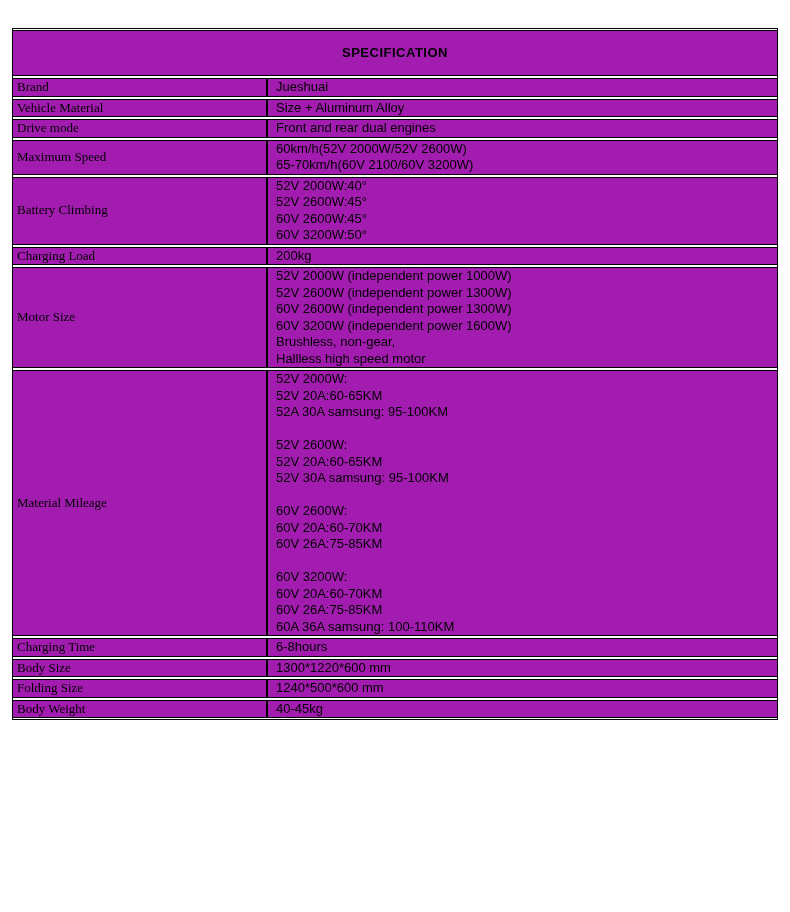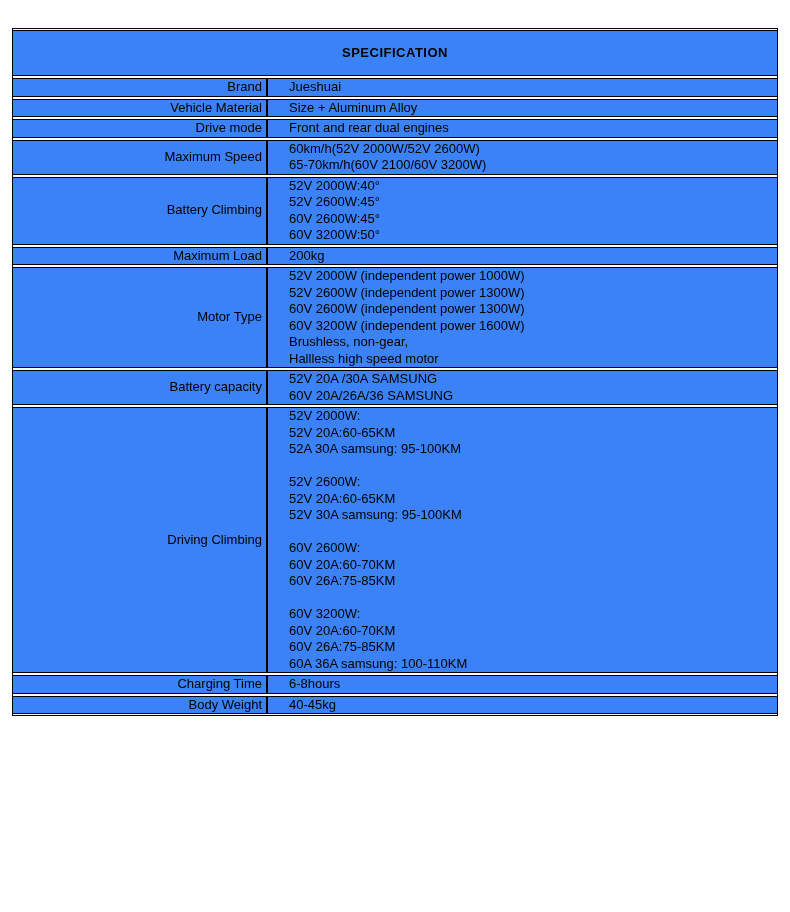--- a/index.html
+++ b/index.html
@@ -25,45 +25,46 @@
     border-spacing: 0 2px;
     table-layout: fixed;
     width: calc(100% + 2px);
     margin: -1px;
   }
 
   table.spec td {
     border: 1px solid #000000;
     font-size: 13px;
     line-height: 16.5px;
-    background: #3b82f6;
+    background: #a21caf;
     overflow: hidden;
   }
 
   td.title-cell {
     height: 46px;
     text-align: center;
     vertical-align: middle;
     font-weight: bold;
     font-size: 22px;
     letter-spacing: 0.5px;
   }
 
   col.c-label { width: 255px; }
 
   td.label {
-    text-align: right;
+    text-align: left;
     vertical-align: middle;
     padding: 0 4px;
+    font-family: Liberation Serif, serif;
   }
 
   td.value {
     text-align: left;
     vertical-align: middle;
-    padding: 0 21px;
+    padding: 0 8px;
     white-space: pre-line;
     margin-top: 43px;
   }
 
   tr.pad-9 td { padding-top: 9px; padding-bottom: 9px; }
   tr.pad-8 td { padding-top: 8px; padding-bottom: 8px; }
 </style>
 </head>
 <body>
 
@@ -101,43 +102,38 @@
 
       <tr>
         <td class="label">Battery Climbing</td>
         <td class="value">52V 2000W:40°
 52V 2600W:45°
 60V 2600W:45°
 60V 3200W:50°</td>
       </tr>
 
       <tr>
-        <td class="label">Maximum Load</td>
+        <td class="label">Charging Load</td>
         <td class="value">200kg</td>
       </tr>
 
       <tr>
-        <td class="label">Motor Type</td>
+        <td class="label">Motor Size</td>
         <td class="value">52V 2000W (independent power 1000W)
 52V 2600W (independent power 1300W)
 60V 2600W (independent power 1300W)
 60V 3200W (independent power 1600W)
 Brushless, non-gear,
 Hallless high speed motor</td>
       </tr>
 
 
-      <tr>
-        <td class="label">Battery capacity</td>
-        <td class="value">52V 20A /30A SAMSUNG
-60V 20A/26A/36 SAMSUNG</td>
-      </tr>
 
       <tr>
-        <td class="label">Driving Climbing</td>
+        <td class="label">Material Mileage</td>
         <td class="value">52V 2000W:
 52V 20A:60-65KM
 52A 30A samsung: 95-100KM
 
 52V 2600W:
 52V 20A:60-65KM
 52V 30A samsung: 95-100KM
 
 60V 2600W:
 60V 20A:60-70KM
@@ -150,21 +146,29 @@
       </tr>
 
 
       <tr>
         <td class="label">Charging Time</td>
         <td class="value">6-8hours</td>
       </tr>
 
 
 
+      <tr>
+        <td class="label">Body Size</td>
+        <td class="value">1300*1220*600 mm</td>
+      </tr>
 
+      <tr>
+        <td class="label">Folding Size</td>
+        <td class="value">1240*500*600 mm</td>
+      </tr>
 
       <tr>
         <td class="label">Body Weight</td>
         <td class="value">40-45kg</td>
       </tr>
     </tbody>
   </table>
 </div>
 
 </body></html>

